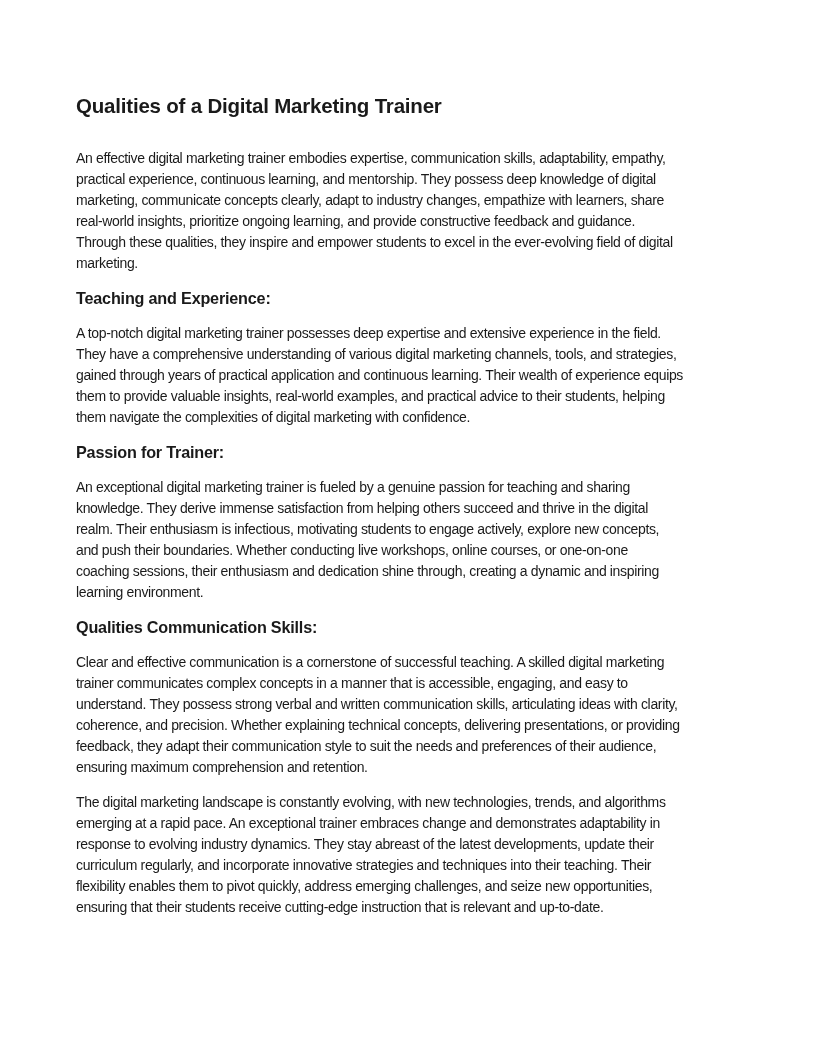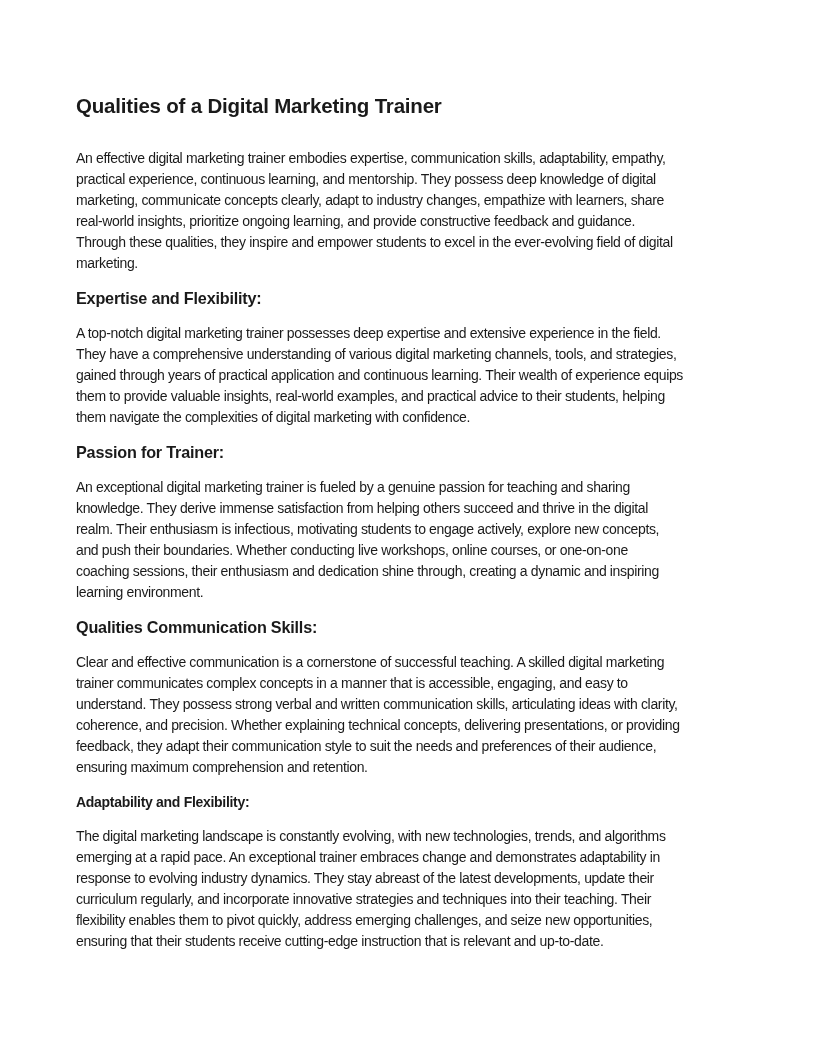--- a/index.html
+++ b/index.html
@@ -52,32 +52,31 @@
 </head>
 <body>
 
 <div class="page">
 
   <h1 class="doc-title">Qualities of a Digital Marketing Trainer</h1>
 
   <p class="para">An effective digital marketing trainer embodies expertise, communication skills, adaptability, empathy, practical experience, continuous learning, and mentorship. They possess deep knowledge of digital marketing, communicate concepts clearly, adapt to industry changes, empathize with learners, share real-world insights, prioritize ongoing learning, and provide constructive feedback and guidance. Through these qualities, they inspire and empower students to excel in the ever-evolving field of digital marketing.</p>
 
   <section>
-    <h2 class="heading">Expertise and Flexibility:</h2>
+    <h2 class="heading">Teaching and Experience:</h2>
     <p class="para">A top-notch digital marketing trainer possesses deep expertise and extensive experience in the field. They have a comprehensive understanding of various digital marketing channels, tools, and strategies, gained through years of practical application and continuous learning. Their wealth of experience equips them to provide valuable insights, real-world examples, and practical advice to their students, helping them navigate the complexities of digital marketing with confidence.</p>
   </section>
 
   <section>
     <h2 class="heading">Passion for Trainer:</h2>
     <p class="para">An exceptional digital marketing trainer is fueled by a genuine passion for teaching and sharing knowledge. They derive immense satisfaction from helping others succeed and thrive in the digital realm. Their enthusiasm is infectious, motivating students to engage actively, explore new concepts, and push their boundaries. Whether conducting live workshops, online courses, or one-on-one coaching sessions, their enthusiasm and dedication shine through, creating a dynamic and inspiring learning environment.</p>
   </section>
 
   <section>
     <h2 class="heading">Qualities Communication Skills:</h2>
     <p class="para">Clear and effective communication is a cornerstone of successful teaching. A skilled digital marketing trainer communicates complex concepts in a manner that is accessible, engaging, and easy to understand. They possess strong verbal and written communication skills, articulating ideas with clarity, coherence, and precision. Whether explaining technical concepts, delivering presentations, or providing feedback, they adapt their communication style to suit the needs and preferences of their audience, ensuring maximum comprehension and retention.</p>
   </section>
 
   <section>
-    <h2 class="heading small">Adaptability and Flexibility:</h2>
     <p class="para">The digital marketing landscape is constantly evolving, with new technologies, trends, and algorithms emerging at a rapid pace. An exceptional trainer embraces change and demonstrates adaptability in response to evolving industry dynamics. They stay abreast of the latest developments, update their curriculum regularly, and incorporate innovative strategies and techniques into their teaching. Their flexibility enables them to pivot quickly, address emerging challenges, and seize new opportunities, ensuring that their students receive cutting-edge instruction that is relevant and up-to-date.</p>
   </section>
 
 </div>
 
 </body></html>

